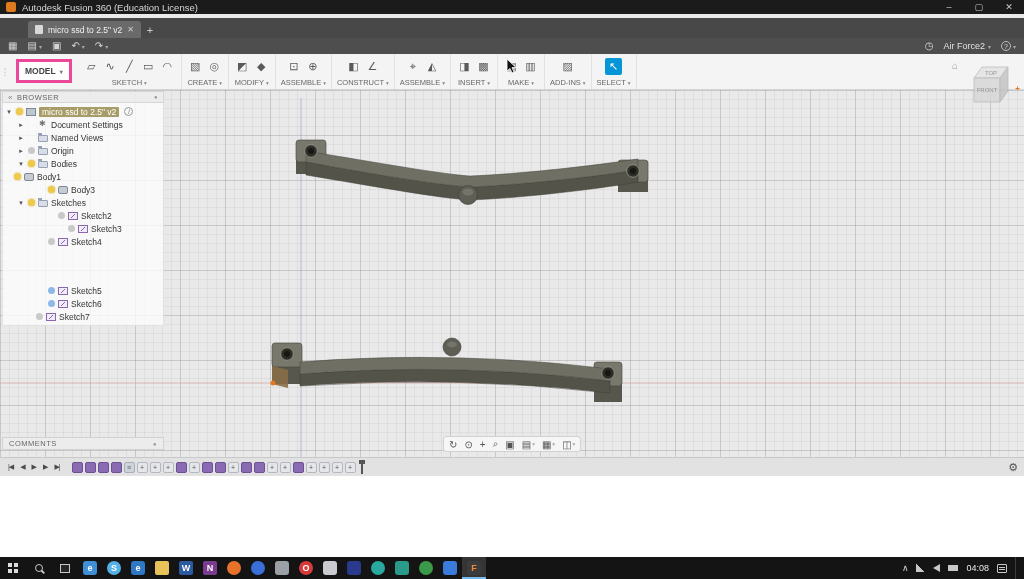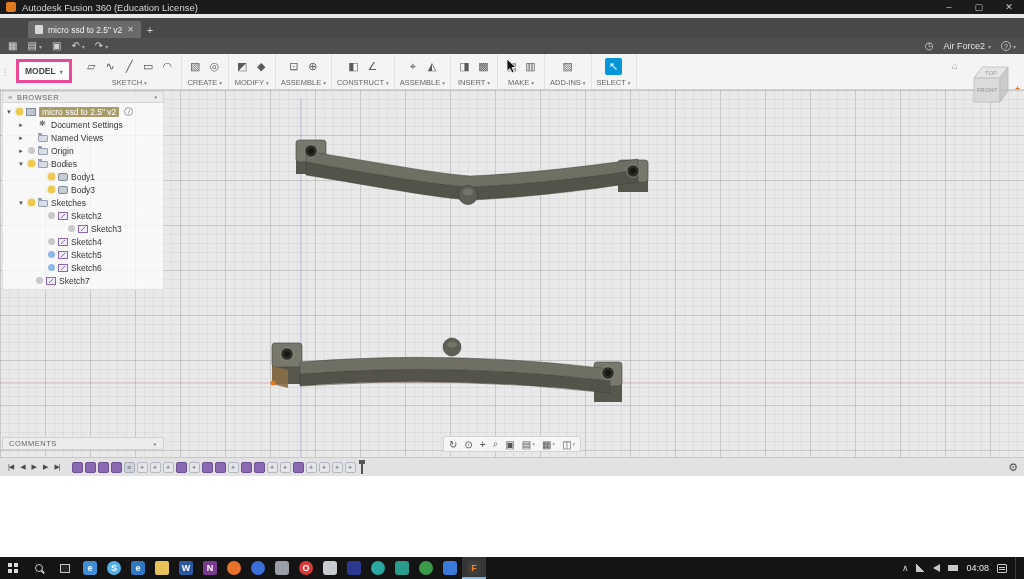--- a/index.html
+++ b/index.html
@@ -449,21 +449,21 @@
         </div>
 
         <div class="tree-row" data-name="tree-row" style="padding-left: 14px;">
           <span class="tree-arrow open" data-name="tree-expand-arrow-icon"></span>
           <span class="bulb on" data-name="visibility-bulb-icon"></span>
           <span class="node-icon folder" data-name="node-type-icon"></span>
           <span class="tree-label" data-name="tree-item-label">Bodies</span>
 
         </div>
 
-        <div class="tree-row" data-name="tree-row" style="padding-left: 34px;">
+        <div class="tree-row" data-name="tree-row" style="">
           <span class="tree-arrow" data-name="tree-expand-arrow-icon"></span>
           <span class="bulb on" data-name="visibility-bulb-icon"></span>
           <span class="node-icon body" data-name="node-type-icon"></span>
           <span class="tree-label" data-name="tree-item-label">Body1</span>
 
         </div>
 
         <div class="tree-row" data-name="tree-row" style="padding-left: 34px;">
           <span class="tree-arrow" data-name="tree-expand-arrow-icon"></span>
           <span class="bulb on" data-name="visibility-bulb-icon"></span>
@@ -473,21 +473,21 @@
         </div>
 
         <div class="tree-row" data-name="tree-row" style="padding-left: 14px;">
           <span class="tree-arrow open" data-name="tree-expand-arrow-icon"></span>
           <span class="bulb on" data-name="visibility-bulb-icon"></span>
           <span class="node-icon folder" data-name="node-type-icon"></span>
           <span class="tree-label" data-name="tree-item-label">Sketches</span>
 
         </div>
 
-        <div class="tree-row" data-name="tree-row" style="padding-left: 34px;">
+        <div class="tree-row" data-name="tree-row" style="padding-left: 34px; margin-left: 10px;">
           <span class="tree-arrow" data-name="tree-expand-arrow-icon"></span>
           <span class="bulb off" data-name="visibility-bulb-icon"></span>
           <span class="node-icon sketch" data-name="node-type-icon"></span>
           <span class="tree-label" data-name="tree-item-label">Sketch2</span>
 
         </div>
 
         <div class="tree-row" data-name="tree-row" style="padding-left: 54px;">
           <span class="tree-arrow" data-name="tree-expand-arrow-icon"></span>
           <span class="bulb off" data-name="visibility-bulb-icon"></span>
@@ -497,21 +497,21 @@
         </div>
 
         <div class="tree-row" data-name="tree-row" style="padding-left: 34px; text-align: right;">
           <span class="tree-arrow" data-name="tree-expand-arrow-icon"></span>
           <span class="bulb off" data-name="visibility-bulb-icon"></span>
           <span class="node-icon sketch" data-name="node-type-icon"></span>
           <span class="tree-label" data-name="tree-item-label">Sketch4</span>
 
         </div>
 
-        <div class="tree-row" data-name="tree-row" style="padding-left: 34px;">
+        <div class="tree-row" data-name="tree-row" style="padding-left: 34px; margin-top: 36px;">
           <span class="tree-arrow" data-name="tree-expand-arrow-icon"></span>
           <span class="bulb blue" data-name="visibility-bulb-icon"></span>
           <span class="node-icon sketch" data-name="node-type-icon"></span>
           <span class="tree-label" data-name="tree-item-label">Sketch5</span>
 
         </div>
 
         <div class="tree-row" data-name="tree-row" style="padding-left: 34px;">
           <span class="tree-arrow" data-name="tree-expand-arrow-icon"></span>
           <span class="bulb blue" data-name="visibility-bulb-icon"></span>

